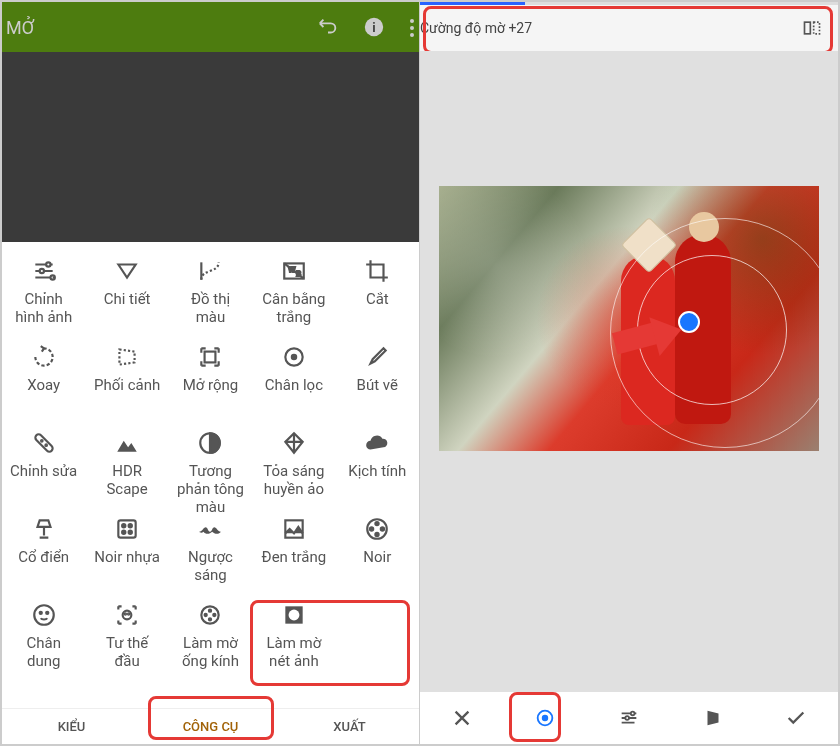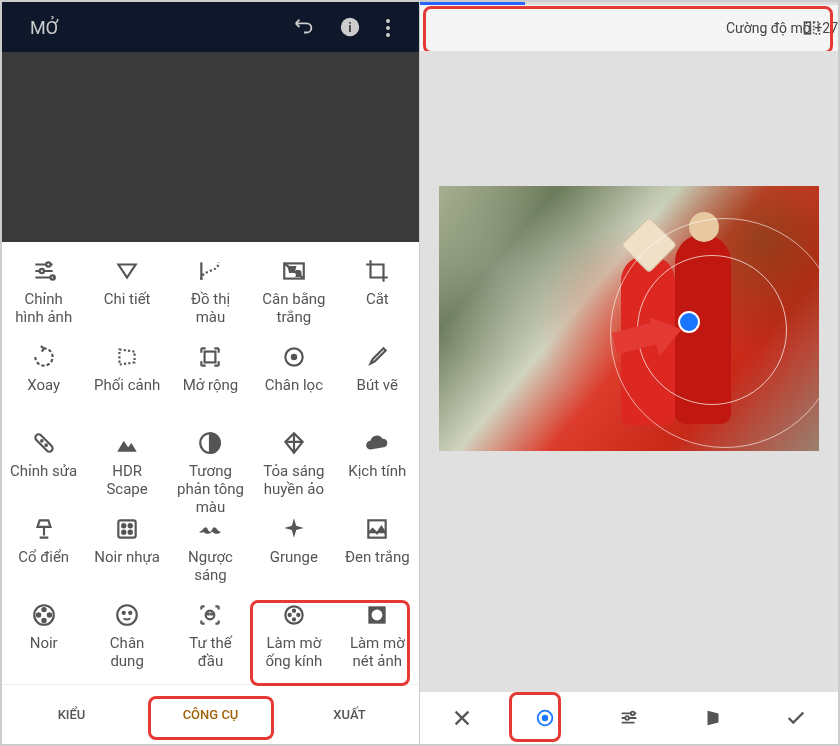--- a/index.html
+++ b/index.html
@@ -28,24 +28,24 @@
     height: 100%;
     display: flex;
     flex-direction: column;
     background: #e0e0e0;
     position: relative;
   }
 
   
   .left-topbar {
     height: 50px;
-    background: #0f172a;
-    display: flex;
-    align-items: center;
-    padding: 0 28px;
+    background: #4d7c0f;
+    display: flex;
+    align-items: center;
+    padding: 0 4px;
     color: #ddd;
   }
   .left-title {
     font-size: 18px;
     flex: 1;
     color: #ccc;
   }
   .topbar-icons {
     display: flex;
     gap: 24px;
@@ -93,21 +93,21 @@
   }
   .tool-label {
     font-size: 15px;
     color: #555;
     line-height: 1.2;
     max-width: 70px;
   }
 
   
   .bottom-tabs {
-    height: 60px;
+    height: 36px;
     display: flex;
     background: #fff;
     border-top: 1px solid #eee;
   }
   .tab {
     flex: 1;
     display: flex;
     align-items: center;
     justify-content: center;
     font-size: 13px;
@@ -136,21 +136,21 @@
   .progress-fill {
     height: 100%;
     width: 25%;
     background: #2962ff;
   }
   .right-header {
     height: 46px;
     background: #f5f5f5;
     display: flex;
     align-items: center;
-    justify-content: flex-end;
+    justify-content: flex-start;
     position: relative;
     color: #444;
     font-size: 14px;
   }
   .right-header-icon {
     position: absolute;
     right: 16px;
     width: 20px;
     height: 20px;
     color: #555;
@@ -488,28 +488,20 @@
           </div>
           <div class="tool-label">Noir nhựa</div>
         </div>
       <div class="tool">
           <div class="tool-icon">
             <svg viewBox="0 0 24 12" fill="currentColor">
               <path d="M2 8c3 0 4-4 6-4s2 4 4 4 2-4 4-4 3 4 6 4c-2 3-6 2-8 0-2 2-6 3-8 0-2 2-4 0-4 0z"></path>
             </svg>
           </div>
           <div class="tool-label">Ngược sáng</div>
-        </div>
-      <div class="tool">
-          <div class="tool-icon">
-            <svg viewBox="0 0 24 24" fill="currentColor">
-              <path d="M12 2l2 7 7 2-7 2-2 7-2-7-7-2 7-2z"></path>
-            </svg>
-          </div>
-          <div class="tool-label">Grunge</div>
         </div>
       <div class="tool">
           <div class="tool-icon">
             <svg viewBox="0 0 24 24" fill="none" stroke="currentColor" stroke-width="2">
               <rect x="4" y="4" width="16" height="16"></rect>
               <path d="M4 16l4-4 4 4 4-6 4 6" fill="currentColor"></path>
             </svg>
           </div>
           <div class="tool-label">Đen trắng</div>
         </div>

